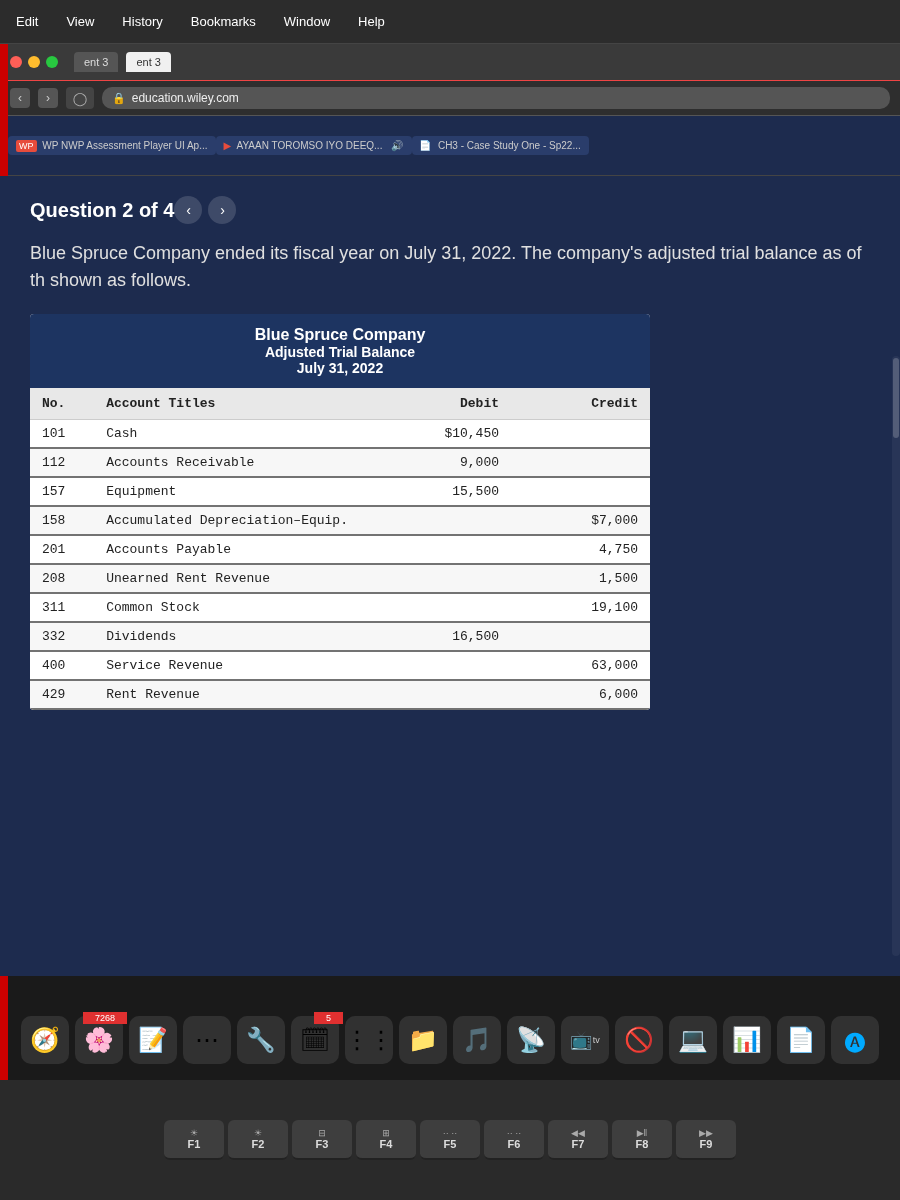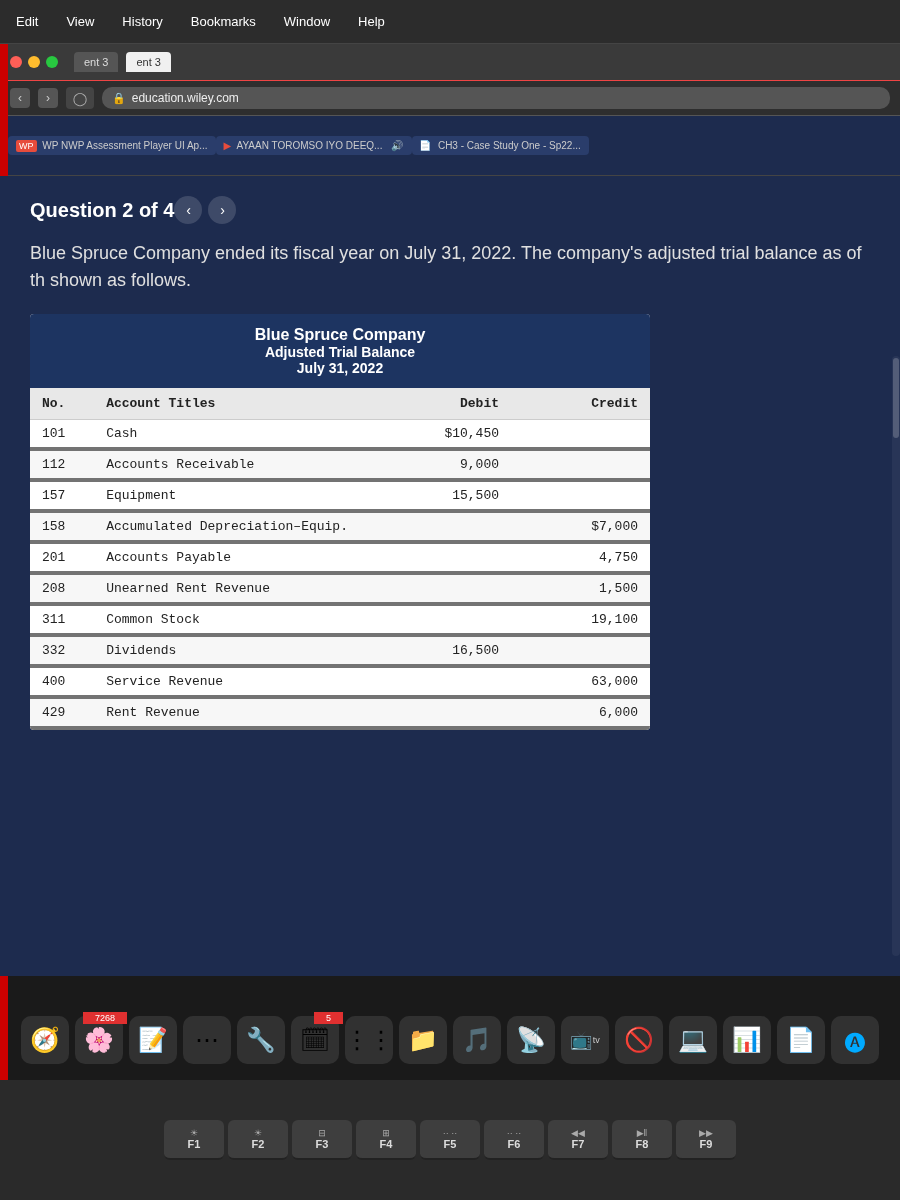--- a/index.html
+++ b/index.html
@@ -187,21 +187,21 @@
       text-align: left;
       font-weight: bold;
       color: #222;
       border-bottom: 1px solid #ccc;
     }
     .col-header-row th.right { text-align: right; }
 
     .data-row td {
       padding: 6px 12px;
       color: #222;
-      border-bottom: 4px solid #737373;
+      border-bottom: 2px solid #737373;
       background: #fff;
     }
     .data-row:nth-child(even) td { background: #f7f7f7; }
     .data-row td.no-col { font-weight: normal; width: 60px; }
     .data-row td.account-col { width: 260px; }
     .data-row td.debit-col { text-align: right; width: 130px; }
     .data-row td.credit-col { text-align: right; width: 130px; }
 
     
     .dock-area {

